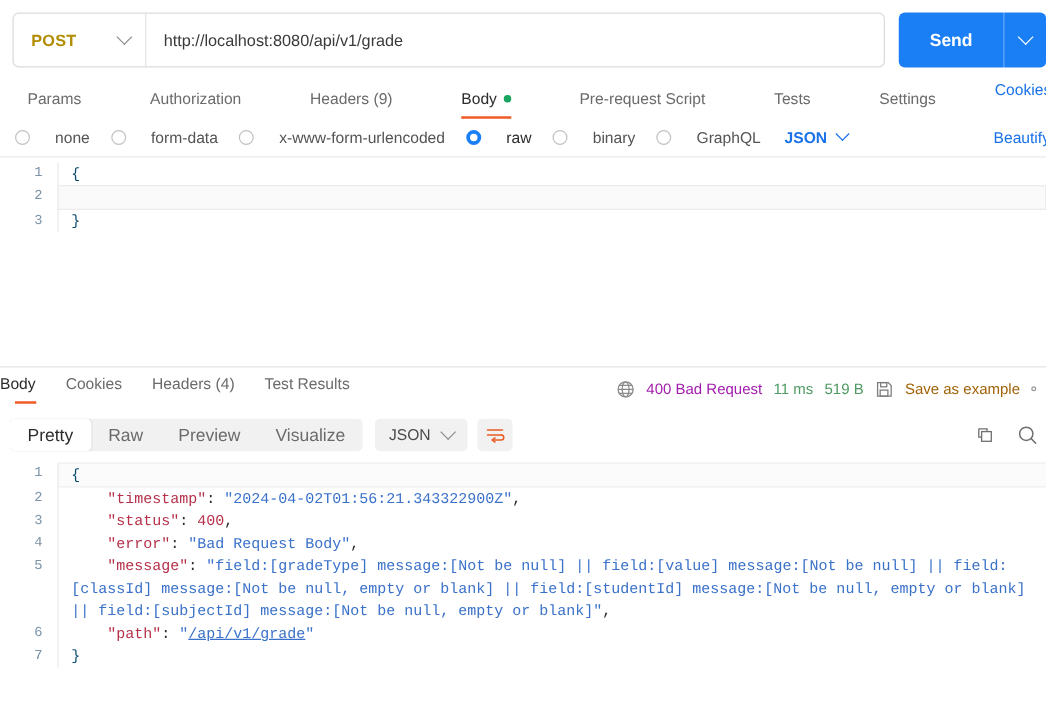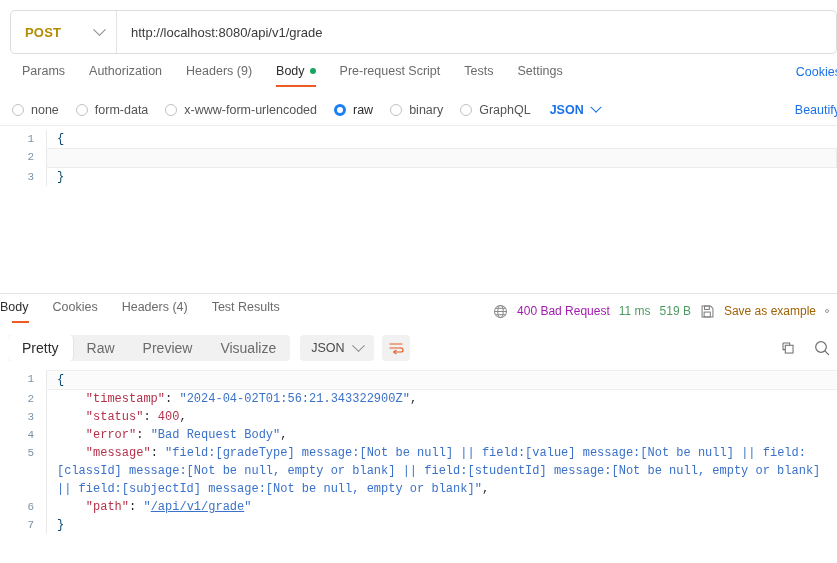--- a/index.html
+++ b/index.html
@@ -70,24 +70,25 @@
     height: 44px; width: 34px;
     border-left: 1px solid #3d93f7;
     border-radius: 0 5px 5px 0;
     display: flex; align-items: center; justify-content: center;
     cursor: pointer;
   }
   .send-caret .chev { border-color: #ffffff; }
 
   
   .req-tabs {
-    display: flex; align-items: flex-start;
+    display: flex; align-items: flex-end;
     padding: 0 0 0 10px;
     height: 32px;
     position: relative;
+    gap: 31px;
   }
   .tab {
     font-size: 12.5px; color: #6b6b6b;
     padding: 1px 12px 9px 12px;
     cursor: pointer; position: relative;
     display: flex; align-items: center; gap: 5px;
     white-space: nowrap;
   }
   .tab.active { color: #2c2c2c; }
   .tab.active::after {
@@ -105,21 +106,21 @@
   .cookies-link { position: absolute; right: -4px; top: 2px; }
 
   
   .bodytype-row {
     display: flex; align-items: center;
     padding: 7px 0 7px 12px;
     height: 30px;
     position: relative;
   }
   .radio-item {
-    display: flex; align-items: center; gap: 7px;
+    display: flex; align-items: center; gap: 20px;
     margin-right: 17px; cursor: pointer;
     font-size: 12.5px; color: #545454;
     white-space: nowrap;
   }
   .radio {
     width: 12px; height: 12px; border-radius: 50%;
     border: 1.3px solid #c2c2c2; background: #fff;
     flex: none; position: relative;
   }
   .radio.on { border: 3.5px solid #1a7ff5; }
@@ -239,20 +240,26 @@
 </head>
 <body>
 
 <div class="urlbar">
   <div class="url-input-wrap">
     <div class="method-box">
       <span class="method-label">POST</span>
       <span class="chev"></span>
     </div>
     <div class="url-text">http://localhost:8080/api/v1/grade</div>
+  </div>
+  <div class="send-wrap">
+    <div class="send-btn">Send</div>
+    <div class="send-caret">
+      <span class="chev"></span>
+    </div>
   </div>
 </div>
 
 <div class="req-tabs">
   <div class="tab">
     <span>Params</span>
   </div>
   <div class="tab">
     <span>Authorization</span>
   </div>

